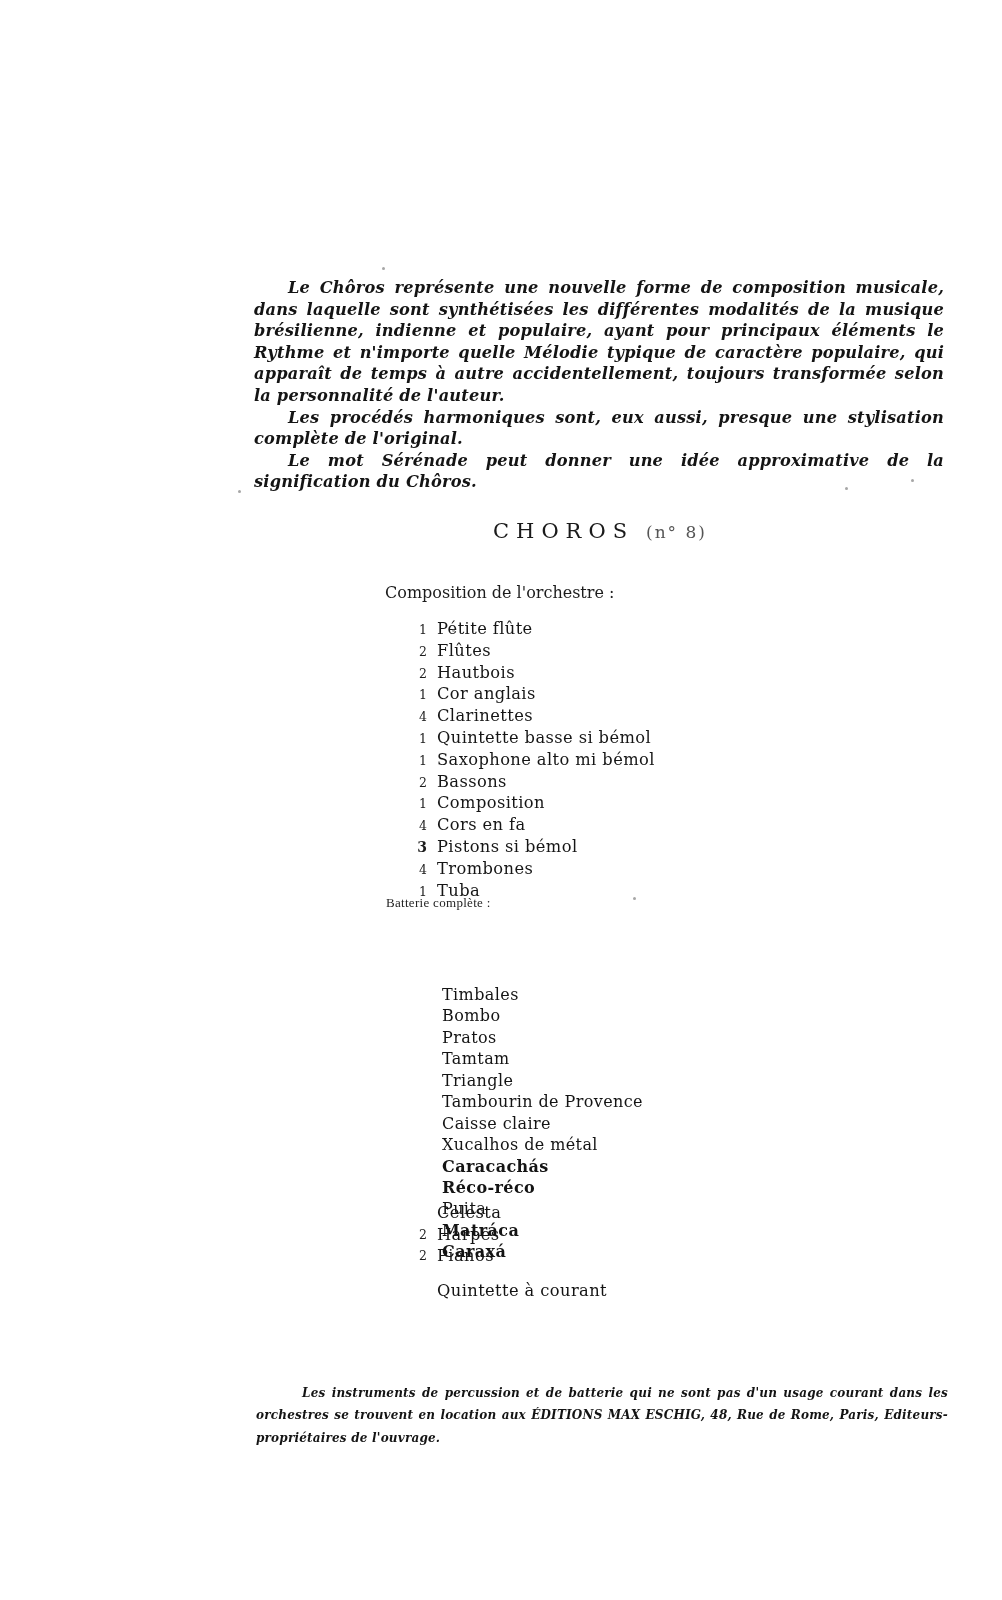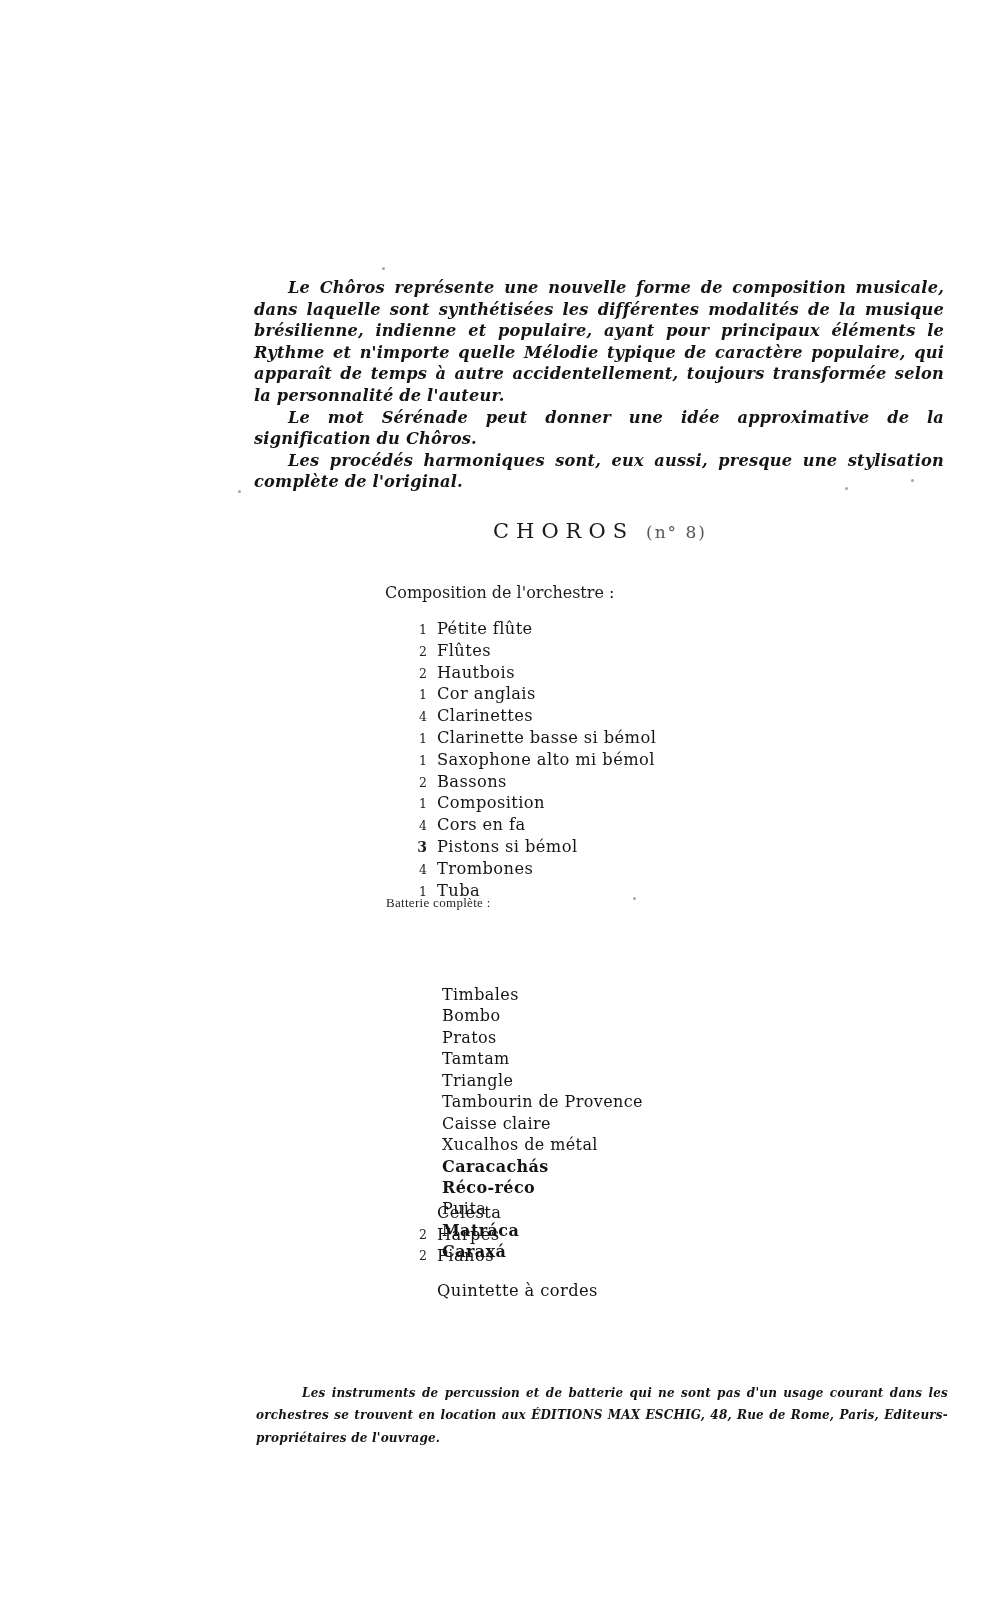--- a/index.html
+++ b/index.html
@@ -96,22 +96,22 @@
     background: #6a6a6a; border-radius: 50%; opacity: 0.6;
   }
 </style>
 </head>
 <body>
 
 <div class="page">
 
   <div class="intro">
     <p>Le Chôros représente une nouvelle forme de composition musicale, dans laquelle sont synthétisées les différentes modalités de la musique brésilienne, indienne et populaire, ayant pour principaux éléments le Rythme et n'importe quelle Mélodie typique de caractère populaire, qui apparaît de temps à autre accidentellement, toujours transformée selon la personnalité de l'auteur.</p>
+    <p>Les procédés harmoniques sont, eux aussi, presque une stylisation complète de l'original.</p>
     <p>Le mot Sérénade peut donner une idée approximative de la signification du Chôros.</p>
-    <p>Les procédés harmoniques sont, eux aussi, presque une stylisation complète de l'original.</p>
   </div>
 
   <div class="title-block">
     <span class="title-main">CHOROS</span><span class="title-number">(n° 8)</span>
   </div>
 
   <div class="comp-heading">Composition de l'orchestre :</div>
 
   <div class="orch-list">
     <div class="orch-row">
@@ -129,21 +129,21 @@
     <div class="orch-row">
       <span class="num">1</span>
       <span class="lbl">Cor anglais</span>
     </div>
     <div class="orch-row">
       <span class="num">4</span>
       <span class="lbl">Clarinettes</span>
     </div>
     <div class="orch-row">
       <span class="num">1</span>
-      <span class="lbl">Clarinette basse si bémol</span>
+      <span class="lbl">Quintette basse si bémol</span>
     </div>
     <div class="orch-row">
       <span class="num">1</span>
       <span class="lbl">Saxophone alto mi bémol</span>
     </div>
     <div class="orch-row">
       <span class="num">2</span>
       <span class="lbl">Bassons</span>
     </div>
     <div class="orch-row">
@@ -194,21 +194,21 @@
     <div class="keys-row">
       <span class="num">2</span>
       <span class="lbl">Harpes</span>
     </div>
     <div class="keys-row">
       <span class="num">2</span>
       <span class="lbl">Pianos</span>
     </div>
   </div>
 
-  <div class="strings-line">Quintette à cordes</div>
+  <div class="strings-line">Quintette à courant</div>
 
   <div class="footer">Les instruments de percussion et de batterie qui ne sont pas d'un usage courant dans les orchestres se trouvent en location aux ÉDITIONS MAX ESCHIG, 48, Rue de Rome, Paris, Editeurs-propriétaires de l'ouvrage.</div>
 
   <div class="speck" style="left:382px; top:267px;"></div>
   <div class="speck" style="left:845px; top:487px;"></div>
   <div class="speck" style="left:911px; top:479px;"></div>
   <div class="speck" style="left:238px; top:490px;"></div>
   <div class="speck" style="left:633px; top:897px;"></div>
   <div class="speck" style="left:452px; top:629px;"></div>
 

